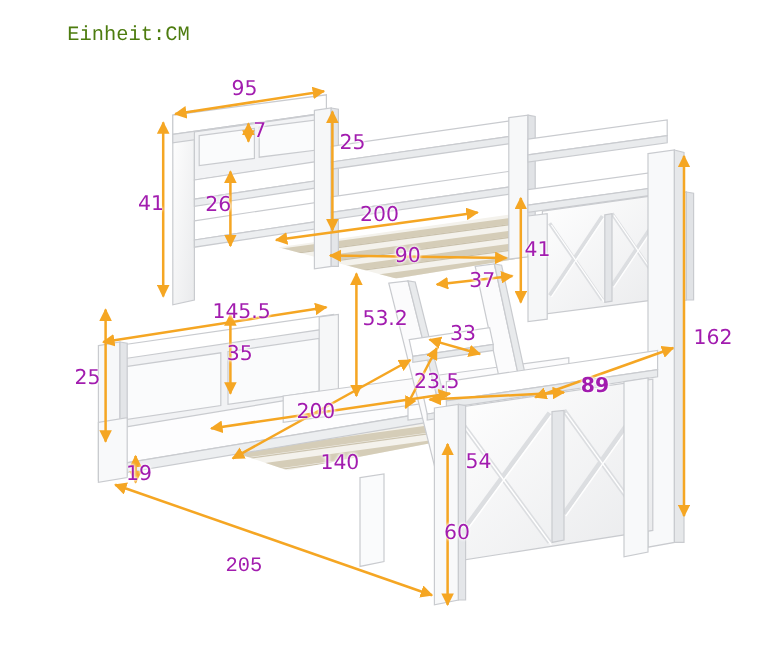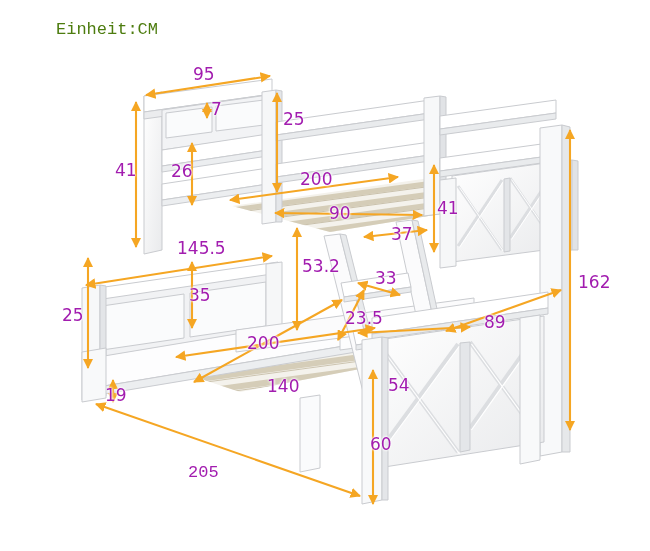--- a/index.html
+++ b/index.html
@@ -301,41 +301,41 @@
   <div class="dimlabel" style="left:171px;top:161px;">26</div>
 
   <div class="dimlabel" style="left:300px;top:169px;">200</div>
 
   <div class="dimlabel" style="left:329px;top:203px;">90</div>
 
   <div class="dimlabel" style="left:391px;top:224px;">37</div>
 
   <div class="dimlabel" style="left:437px;top:198px;">41</div>
 
-  <div class="dimlabel" style="left:177px;top:238px;text-align:right;">145.5</div>
+  <div class="dimlabel" style="left:177px;top:250px;text-align:right;">145.5</div>
 
   <div class="dimlabel" style="left:189px;top:285px;">35</div>
 
   <div class="dimlabel" style="left:62px;top:305px;">25</div>
 
   <div class="dimlabel" style="left:302px;top:256px;">53.2</div>
 
   <div class="dimlabel" style="left:375px;top:268px;">33</div>
 
   <div class="dimlabel" style="left:345px;top:308px;">23.5</div>
 
   <div class="dimlabel" style="left:247px;top:333px;">200</div>
 
   <div class="dimlabel" style="left:267px;top:376px;">140</div>
 
   <div class="dimlabel" style="left:105px;top:385px;">19</div>
 
   <div class="dimlabel" style="left:388px;top:375px;">54</div>
 
-  <div class="dimlabel" style="left:484px;top:312px;">89</div>
+  <div class="dimlabel" style="left:484px;top:312px;font-weight:bold;">89</div>
 
   <div class="dimlabel" style="left:370px;top:434px;">60</div>
 
   <div class="dimlabel" style="left:578px;top:272px;">162</div>
 
   <div class="dimlabel" style="left:188px;top:463px;font-family:Liberation Mono, monospace;">205</div>
 
 </div>
 
 </body></html>

